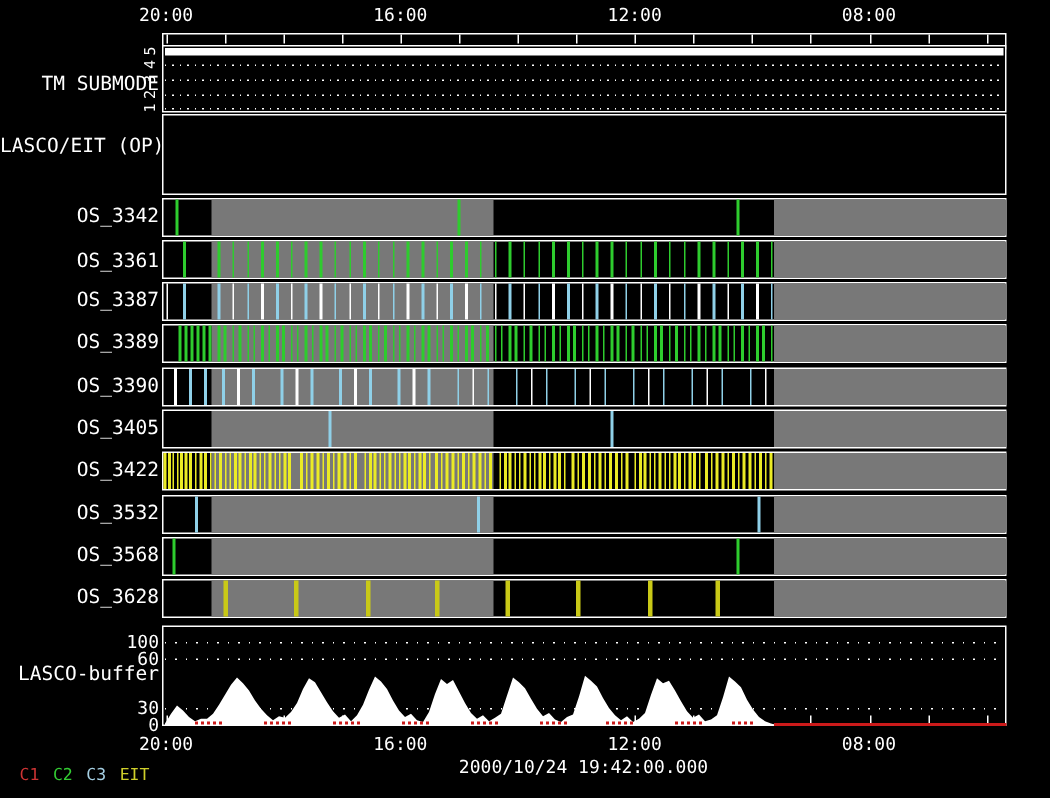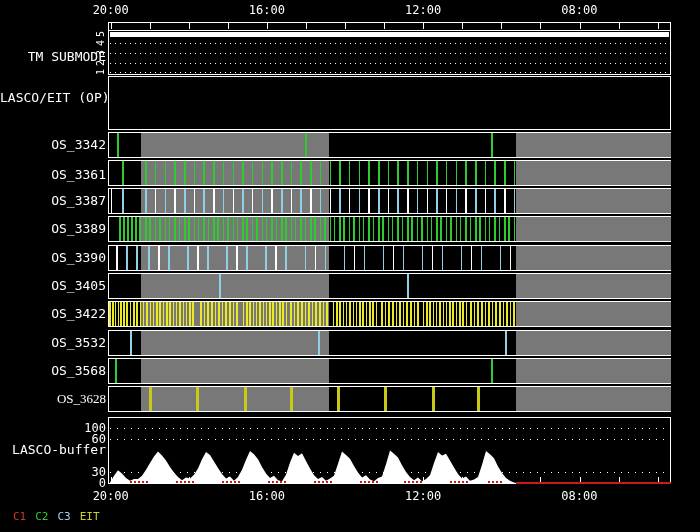--- a/index.html
+++ b/index.html
@@ -453,21 +453,21 @@
   <div id="os-labels">
       <div class="side-label" style="top: 137.5px;">OS_3342</div>
       <div class="side-label" style="top: 168px;">OS_3361</div>
       <div class="side-label" style="top: 194.16px;">OS_3387</div>
       <div class="side-label" style="top: 222.49px;">OS_3389</div>
       <div class="side-label" style="top: 250.82px;">OS_3390</div>
       <div class="side-label" style="top: 279.15px;">OS_3405</div>
       <div class="side-label" style="top: 307.48px;">OS_3422</div>
       <div class="side-label" style="top: 335.81px;">OS_3532</div>
       <div class="side-label" style="top: 364.14px;">OS_3568</div>
-      <div class="side-label" style="top: 392.47px; font-family: Liberation Serif, serif;">OS_3628</div>
+      <div class="side-label" style="top: 392.47px;">OS_3628</div>
     </div>
 
   <div id="buffer-panel" class="panel" style="top:417px;height:67px;">
     <svg id="buffer-svg" width="561" height="65" viewBox="0 0 561 65" preserveAspectRatio="none" style="z-index: 2;">
       <polygon id="buffer-poly" fill="#ffffff" points="0,65 0,63.4 4,56.8 8,51.3 12,54.6 16,59.0 20,61.8 24,60.1 28,60.1 32,56.8 36,50.8 40,44.1 44,37.5 48,32.6 52,36.5 56,41.4 60,48.0 64,53.5 68,57.9 72,61.2 76,58.5 80,59.5 84,55.7 88,49.6 92,40.3 96,33.1 100,35.9 104,42.5 108,49.1 112,55.1 116,59.5 120,57.4 124,61.8 128,57.9 132,50.8 136,40.8 140,32.0 144,35.3 148,40.3 152,48.0 156,54.6 160,59.0 164,56.8 168,61.2 172,62.3 176,55.7 180,43.6 184,33.7 188,37.0 192,34.3 196,42.0 200,49.6 204,56.3 208,60.1 212,57.9 216,61.8 220,59.5 224,56.8 228,44.7 232,32.6 236,35.9 240,39.8 244,46.9 248,53.5 252,58.5 256,56.3 260,60.6 264,62.3 268,59.0 272,57.4 276,45.3 280,31.5 284,34.8 288,38.6 292,46.3 296,53.0 300,57.9 304,61.2 308,58.5 312,62.3 316,60.1 320,56.3 324,44.1 328,33.1 332,36.5 336,34.8 340,41.4 344,48.5 348,55.1 352,59.5 356,57.4 360,61.8 364,60.6 368,57.9 372,45.8 376,32.0 380,35.3 384,39.2 388,47.5 392,54.0 396,59.0 400,61.8 404,63.4 408,64.5 408,65"></polygon>
     </svg>
     <div id="buffer-redline" style="position: absolute; height: 2px; bottom: -1px; z-index: 3; left: 407px; width: 155px; background: rgb(204, 26, 26);"></div>
   <div class="dotline wide" style="top: 9.5px; z-index: 1;"></div>
       <div class="dotline wide" style="top: 20.5px; z-index: 1;"></div>
       <div class="dotline wide" style="top: 53.5px; z-index: 1;"></div>
@@ -539,16 +539,17 @@
       <div class="ytick-label" style="top: 476.5px;">0</div>
     </div>
 
   <div id="bottom-labels">
       <div class="time-label" style="left: 110.7px; top: 490px;">20:00</div>
       <div class="time-label" style="left: 266.9px; top: 490px;">16:00</div>
       <div class="time-label" style="left: 423.1px; top: 490px;">12:00</div>
       <div class="time-label" style="left: 579.3px; top: 490px;">08:00</div>
     </div>
 
+  <div id="timestamp">2000/10/24 19:42:00.000</div>
 
   <div id="legend"><span style="color: rgb(204, 51, 51);">C1</span><span style="color: rgb(51, 204, 51);">C2</span><span style="color: rgb(165, 207, 227);">C3</span><span style="color: rgb(207, 207, 42);">EIT</span></div>
 
 </div>
 
 </body></html>

